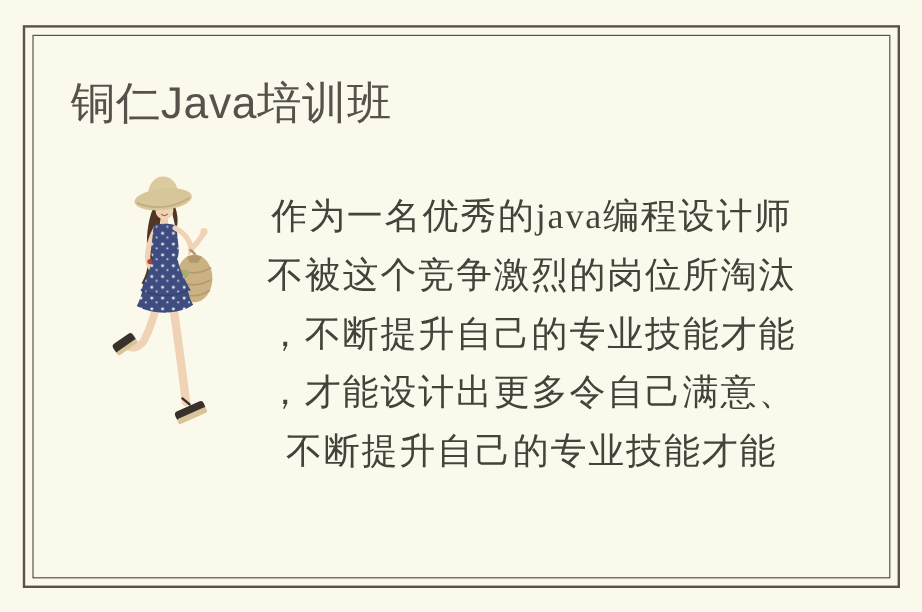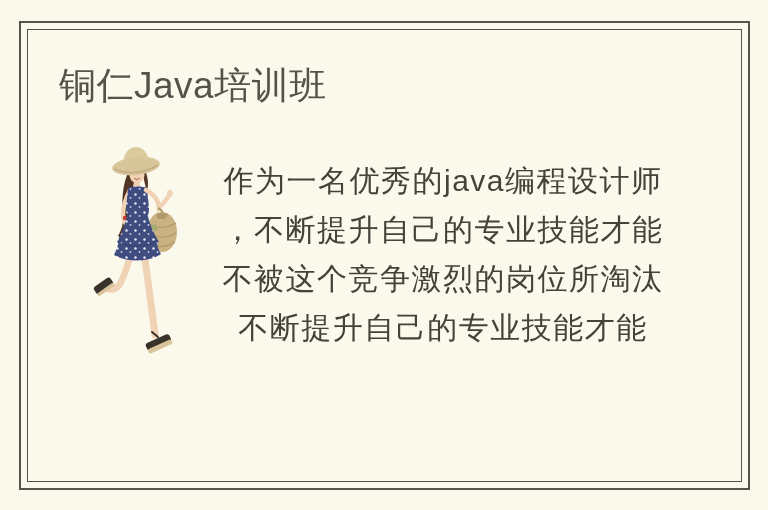--- a/index.html
+++ b/index.html
@@ -38,21 +38,21 @@
     left: 88px; top: 138px;
     width: 115px; height: 225px;
   }
   .illustration svg { width: 100%; height: 100%; display: block; }
   .article {
     position: absolute;
     left: 212px; top: 156px;
     width: 462px;
   }
   .article .line {
-    font-family: Liberation Sans, sans-serif;
+    font-family: Liberation Serif, serif;
     font-size: 30px;
     line-height: 49px;
     letter-spacing: 1.5px;
     text-align: center;
     color: #45423B;
     white-space: nowrap;
   }
 </style>
 </head>
 <body>
@@ -118,18 +118,19 @@
       <path d="M64,194 L70,199" stroke="#39322A" stroke-width="2" stroke-linecap="round"></path>
       <g transform="rotate(-24 72 208)">
         <rect x="59" y="200" width="26" height="8" rx="3" fill="#39322A"></rect>
         <rect x="59" y="206" width="26" height="5" rx="2" fill="#D8C39A"></rect>
       </g>
     </svg>
   </div>
 
   <div class="article">
     <div class="line">作为一名优秀的java编程设计师</div>
+    <div class="line">不被这个竞争激烈的岗位所淘汰</div>
     <div class="line">，不断提升自己的专业技能才能</div>
-    <div class="line">不被这个竞争激烈的岗位所淘汰</div>
+    <div class="line">，才能设计出更多令自己满意、</div>
     <div class="line">不断提升自己的专业技能才能</div>
   </div>
 
 </div>
 
 </body></html>

